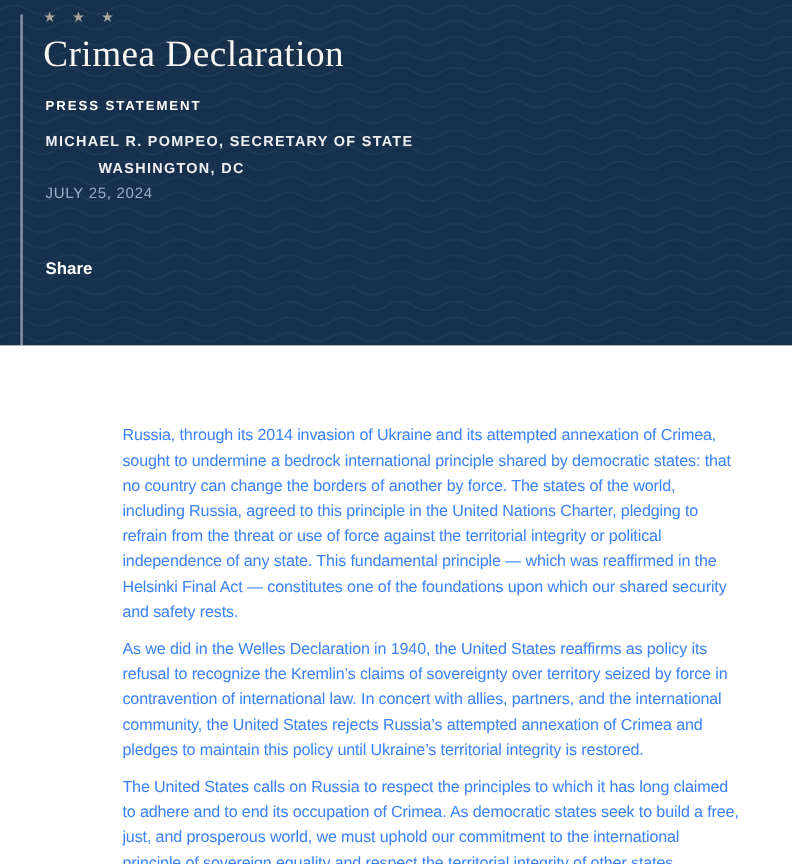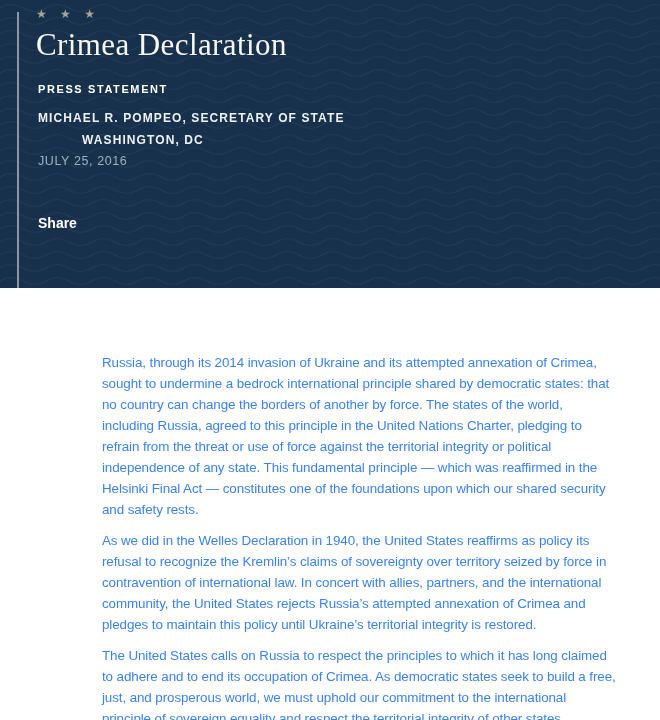--- a/index.html
+++ b/index.html
@@ -151,21 +151,21 @@
     <div class="stars">★ ★ ★</div>
 
     <h1 class="title">Crimea Declaration</h1>
 
     <div class="kicker">PRESS STATEMENT</div>
 
     <div class="author">MICHAEL R. POMPEO, SECRETARY OF STATE</div>
 
     <div class="location">WASHINGTON, DC</div>
 
-    <div class="date">JULY 25, 2016</div>
+    <div class="date">JULY 25, 2024</div>
 
     <div class="share">Share</div>
   </header>
 
   <main class="article">
     <p>Russia, through its 2014 invasion of Ukraine and its attempted annexation of Crimea, sought to undermine a bedrock international principle shared by democratic states: that no country can change the borders of another by force. The states of the world, including Russia, agreed to this principle in the United Nations Charter, pledging to refrain from the threat or use of force against the territorial integrity or political independence of any state. This fundamental principle — which was reaffirmed in the Helsinki Final Act — constitutes one of the foundations upon which our shared security and safety rests.</p>
     <p>As we did in the Welles Declaration in 1940, the United States reaffirms as policy its refusal to recognize the Kremlin’s claims of sovereignty over territory seized by force in contravention of international law. In concert with allies, partners, and the international community, the United States rejects Russia’s attempted annexation of Crimea and pledges to maintain this policy until Ukraine’s territorial integrity is restored.</p>
     <p>The United States calls on Russia to respect the principles to which it has long claimed to adhere and to end its occupation of Crimea. As democratic states seek to build a free, just, and prosperous world, we must uphold our commitment to the international principle of sovereign equality and respect the territorial integrity of other states. Through its actions, Russia has acted in a manner unworthy of a great nation and has chosen to isolate itself from the international community.</p>
   </main>
 

